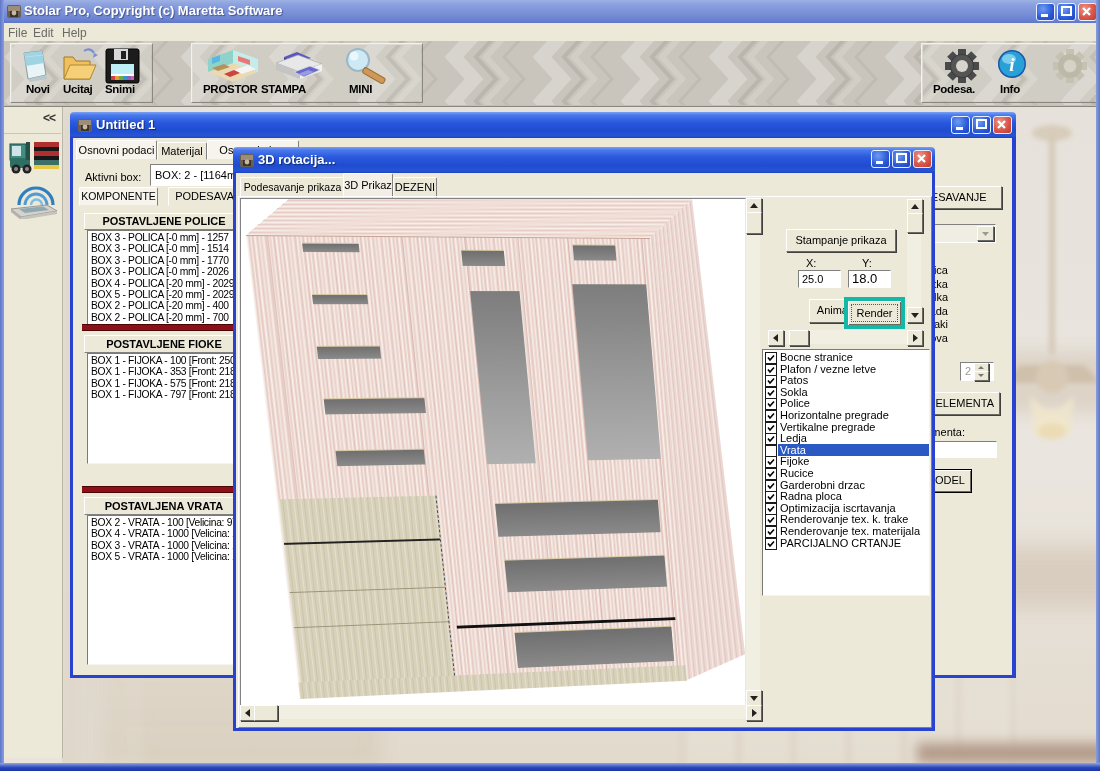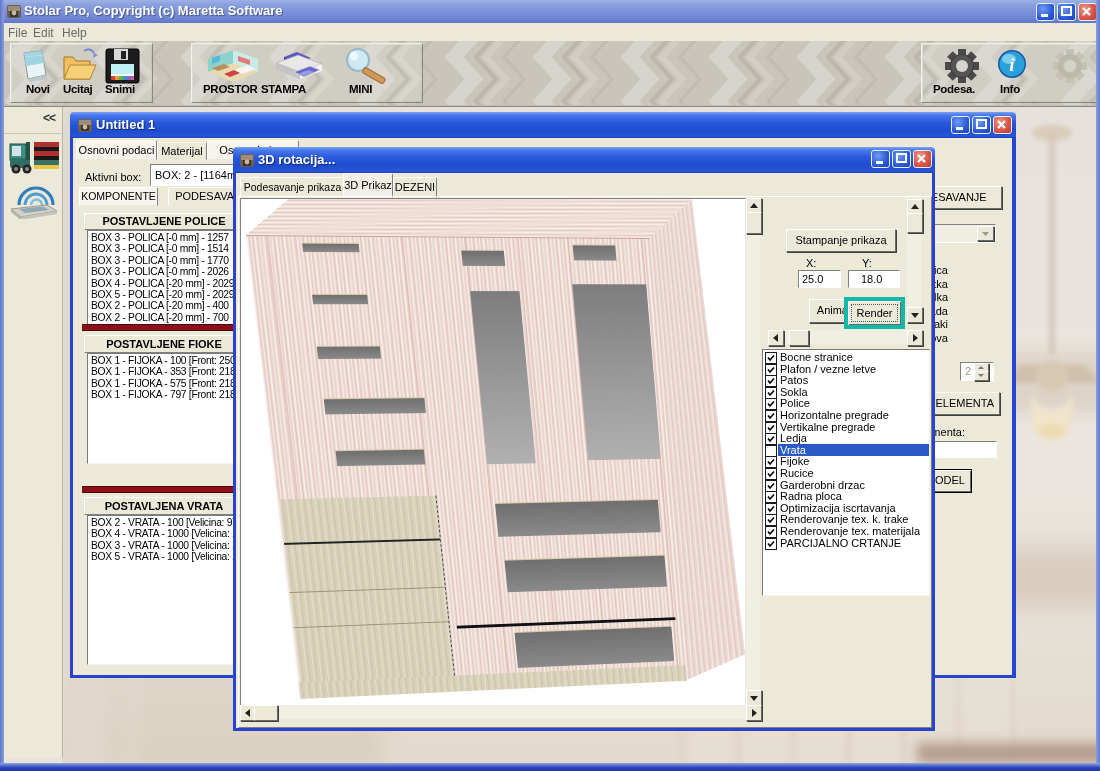--- a/index.html
+++ b/index.html
@@ -454,21 +454,21 @@
   <div class="thumb" style="left:671px;top:40px;width:14px;height:18px;"></div>
   <div class="sbtn" style="left:671px;top:134px;width:14px;height:14px;">
           <svg width="14" height="14">
             <polygon points="3,5 11,5 7,10" fill="#222"></polygon>
           </svg>
         </div>
   <div class="btn3d" style="left:550px;top:56px;width:108px;height:21px;line-height:20px;">Stampanje prikaza</div>
   <div class="abs" style="left:570px;top:84px;font-size:11px;">X:</div>
   <div class="abs" style="left:626px;top:84px;font-size:11px;">Y:</div>
   <div class="abs sunken" style="left:562px;top:97px;width:38px;height:16px;font-size:11px;line-height:16px;padding-left:3px;">25.0</div>
-  <div class="abs sunken" style="left:612px;top:97px;width:38px;height:16px;font-size:11px;line-height:16px;padding-left:12px;">18.0</div>
+  <div class="abs sunken" style="left:612px;top:97px;width:38px;height:16px;font-size:13px;line-height:16px;padding-left:3px;">18.0</div>
   <div class="btn3d" style="left:537px;top:126px;width:54px;height:22px;line-height:21px;margin-left:36px;">Animate</div>
   <div class="abs" style="left:608px;top:124px;width:53px;height:24px;background:#ece9d8;border:4px solid #14b8a6;box-shadow:inset 1px 1px 0 #fff, inset -1px -1px 0 #6a6a64;">
     <div class="abs" style="left:3px;top:3px;right:3px;bottom:3px;border:1px dotted #555;font-size:11px;text-align:center;line-height:16px;">Render</div>
         </div>
 
   <div class="sb" style="left:532px;top:157px;width:153px;height:14px;"></div>
   <div class="sbtn" style="left:532px;top:157px;width:14px;height:14px;">
           <svg width="14" height="14">
             <polygon points="9,3 4,7 9,11" fill="#222"></polygon>
           </svg>

